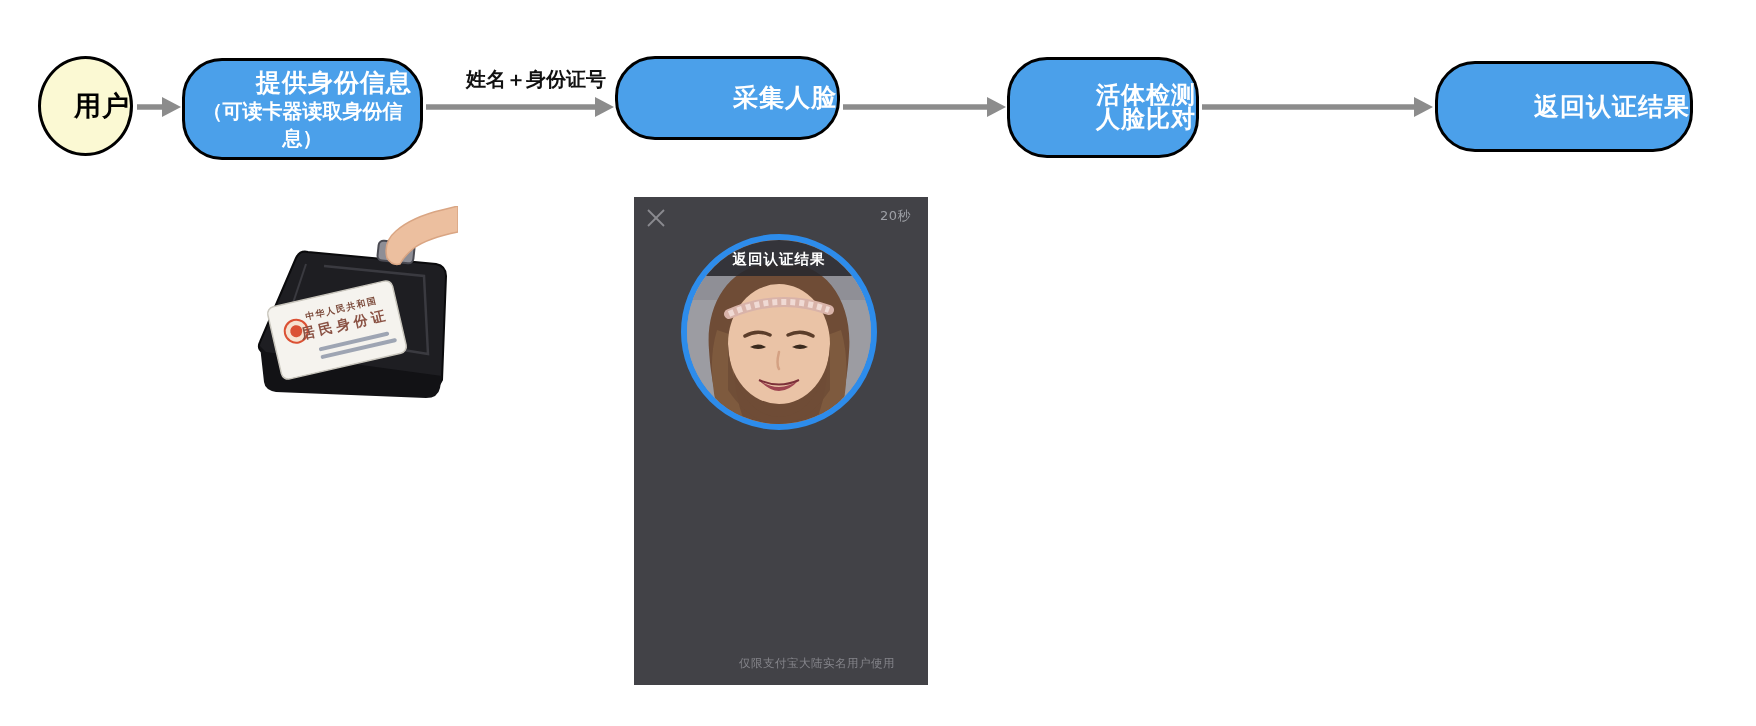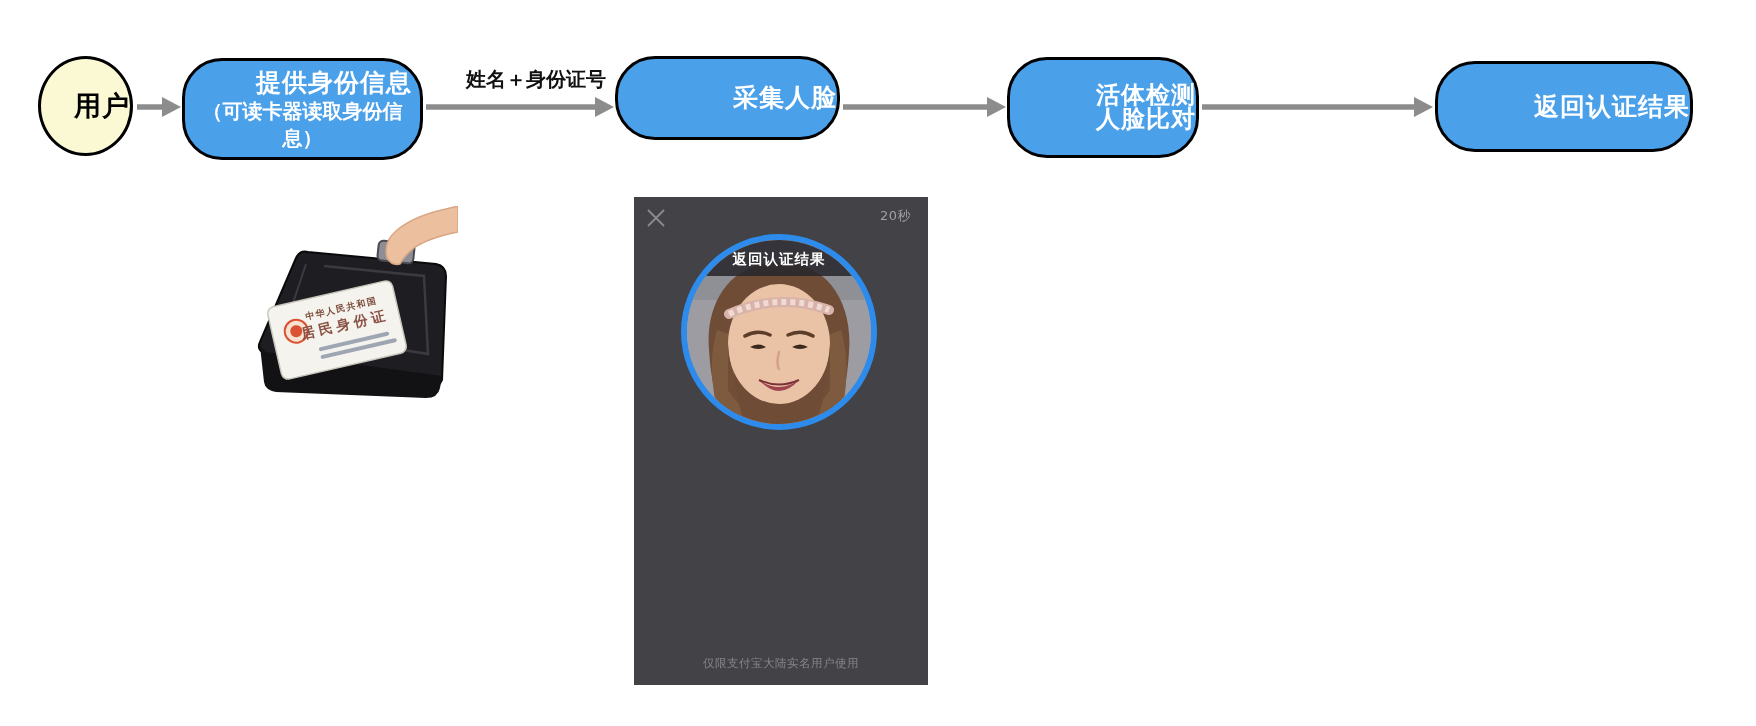--- a/index.html
+++ b/index.html
@@ -30,21 +30,21 @@
   
   #phone{position:absolute;left:628px;top:197px;width:294px;height:488px;background:#424247;margin-left:6px;}
   #phone-close{position:absolute;left:12px;top:11px;width:20px;height:20px;cursor:pointer;}
   #phone-timer{position:absolute;right:17px;top:10px;font-size:13px;color:#9EA0A6;letter-spacing:.5px;}
   #face-circle{position:absolute;left:47px;top:37px;width:184px;height:184px;border-radius:50%;
     border:6px solid #2D8CEB;overflow:hidden;background:#9C9CA2;}
   #face-photo{position:absolute;left:0;top:0;}
   #face-band{position:absolute;left:0;top:0;width:100%;height:36px;background:rgba(40,40,45,.88);
     color:#fff;font-size:14.5px;font-weight:bold;text-align:center;line-height:38px;letter-spacing:1px;}
   #phone-footer{position:absolute;left:0;bottom:14px;width:100%;text-align:center;
-    font-size:11.5px;color:#85858B;letter-spacing:.5px;}
+    font-size:11.5px;color:#85858B;letter-spacing:.5px;padding-left:36px;}
 </style>
 </head>
 <body>
 
 <div id="canvas">
 
   <svg id="arrow-layer" width="1756" height="230">
     <g stroke="#8C8C8C" stroke-width="5.5" fill="#8C8C8C">
       <g>
         <line x1="137" y1="107" x2="163" y2="107"></line>

